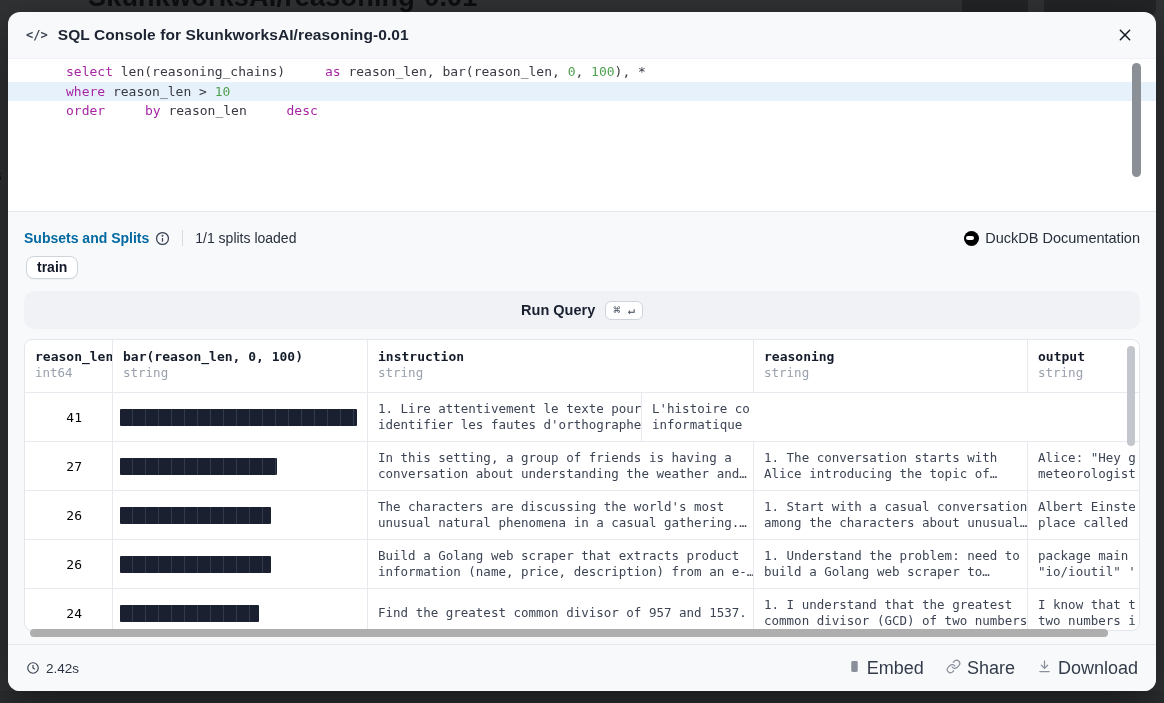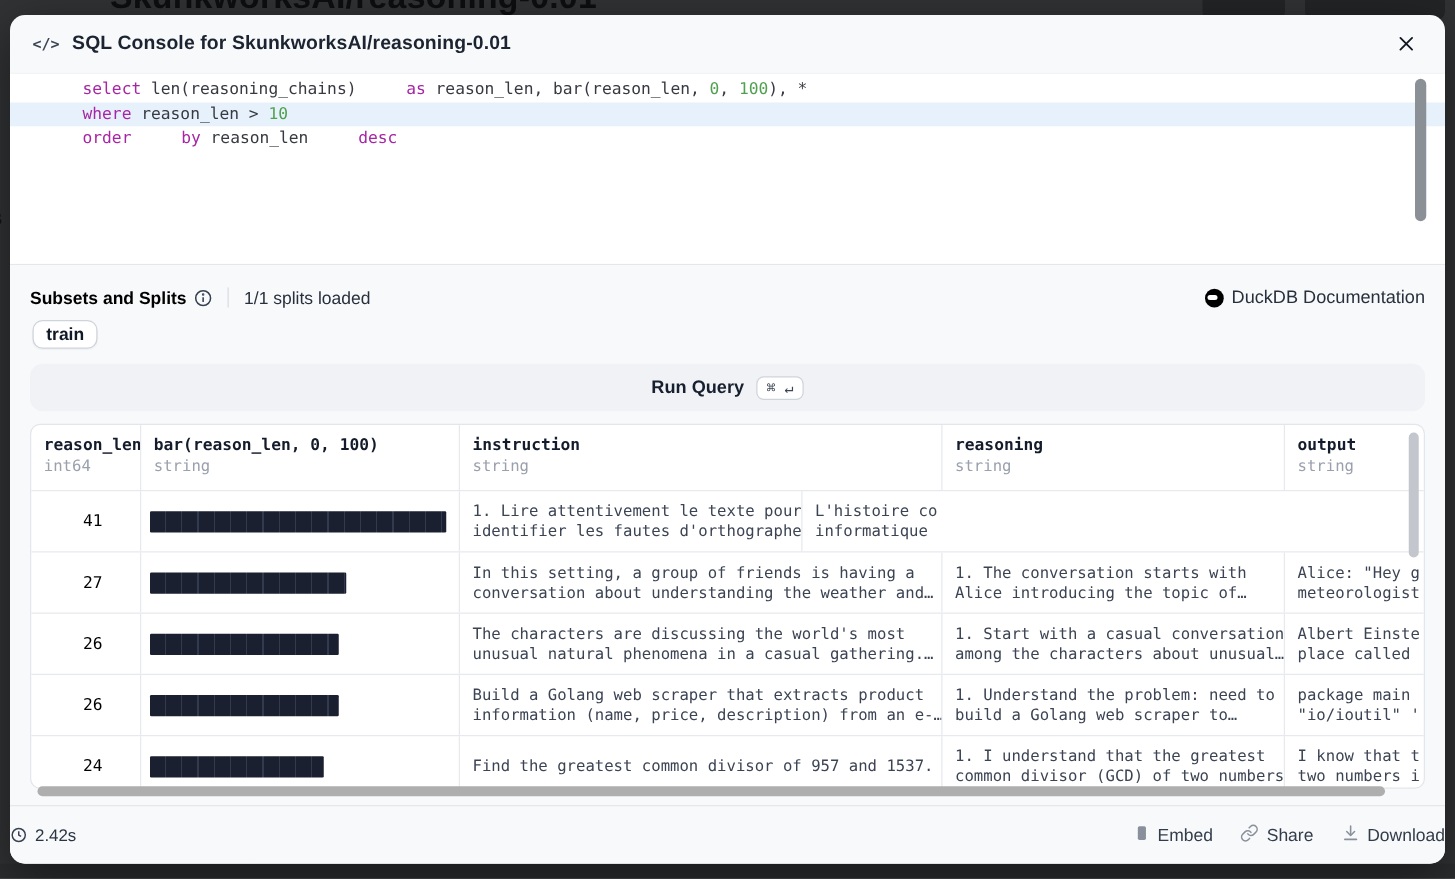--- a/index.html
+++ b/index.html
@@ -33,21 +33,21 @@
   .code-line { height:19.5px; line-height:19.5px; padding-left:26px; font-family:"DejaVu Sans Mono", monospace; font-size:13px; white-space:pre; color:#383a42; }
   .code-line.hl { background:#e7f1fc; }
   .tok-kw { color:#a626a4;margin-left:32px; }
   .tok-num { color:#50a14f; }
   .tok-pl { color:#383a42; }
   .editor-sb { position:absolute; right:15px; top:4px; width:9px; height:114px; border-radius:5px; background:#8b9096; }
   .divider { height:1px; background:#e5e7eb; }
 
   
   .subsets-row { margin-top:16px; padding:0 16px 0 16px; display:flex; align-items:center; height:20px; }
-  .subsets-heading { font-size:14px; font-weight:700; color:#000000; }
+  .subsets-heading { font-size:14px; font-weight:700; color:#0369a1; }
   .info-icon { margin-left:6px; display:flex; color:#374151; }
   .vsep { width:1px; height:16px; background:#d7dbe1; margin:0 12px; }
   .subsets-status { font-size:14px; color:#28303d; }
   .docs-link { margin-left:auto; display:flex; align-items:center; gap:6px; font-size:14.5px; color:#27303c; text-decoration:none; cursor:pointer; }
   .duckdb-icon { width:15px; height:15px; border-radius:50%; background:#000; position:relative; flex:0 0 auto; }
   .duckdb-icon::after { content:""; position:absolute; left:1.5px; top:5.6px; width:8.5px; height:3.8px; background:#fff; border-radius:2.5px; }
 
   
   .chips { margin:8px 0 0 18px; display:flex; gap:8px; }
   .chip { border:1px solid #cfd4db; background:#ffffff; border-radius:8px; padding:2px 10px 3px; font-size:14px; font-weight:700; color:#111827; cursor:pointer; box-shadow:0 1px 1px rgba(0,0,0,.04); font-family:"Liberation Sans", sans-serif; }
@@ -67,25 +67,25 @@
   .t-row { display:flex; height:49px; border-bottom:1px solid #e7e9ee; }
   .t-cell { border-right:1px solid #e7e9ee; overflow:hidden; display:flex; align-items:center; padding:8px 10px; flex:0 0 auto; }
   .t-cell:last-child { border-right:none; flex:1 1 auto; }
   .t-cell.num { justify-content:flex-end; padding-right:30px; font-family:"DejaVu Sans Mono", monospace; font-size:13px; color:#000000; }
   .t-cell.txt { font-family:"DejaVu Sans Mono", monospace; font-size:12.5px; line-height:16.5px; color:#3c4454; white-space:pre; }
   .bar { height:17px; border-radius:1px; background:repeating-linear-gradient(90deg,#1a2030 0px,#1a2030 12px,#323a4d 12px,#323a4d 13px); }
   .table-vsb { position:absolute; right:4px; top:6px; width:8px; height:100px; border-radius:4px; background:#c3c7cd; }
   .h-scrollbar { position:absolute; left:22px; top:617px; width:1078px; height:8px; border-radius:4px; background:#aeaeae; }
 
   
-  .footer { position:absolute; left:0; right:0; bottom:0; height:47px; border-top:1px solid #e5e7eb; display:flex; align-items:center; padding:0 0; background:#f8f9fb; }
+  .footer { position:absolute; left:0; right:0; bottom:0; height:47px; border-top:1px solid #e5e7eb; display:flex; align-items:center; padding:0 18px; background:#f8f9fb; }
   .duration { display:flex; align-items:center; gap:6px; font-size:13.5px; color:#2b3442; }
   .duration svg { color:#374151; }
   .footer-actions { margin-left:auto; display:flex; align-items:center; gap:22px; }
-  .action { display:flex; align-items:center; gap:6px; border:none; background:transparent; font-size:14px; color:#333c4a; cursor:pointer; font-family:"Liberation Sans", sans-serif; }
+  .action { display:flex; align-items:center; gap:6px; border:none; background:transparent; font-size:18px; color:#333c4a; cursor:pointer; font-family:"Liberation Sans", sans-serif; }
   .action svg, .action .embed-glyph { color:#8a909b; }
   .embed-glyph { display:inline-block; }
 </style>
 </head>
 <body>
 
 <div class="bd-title">SkunkworksAI/reasoning-0.01</div>
 <div class="bd-pill" style="left:1044px;width:112px;"></div>
 <div class="bd-pill" style="left:962px;width:66px;"></div>
 <div>

